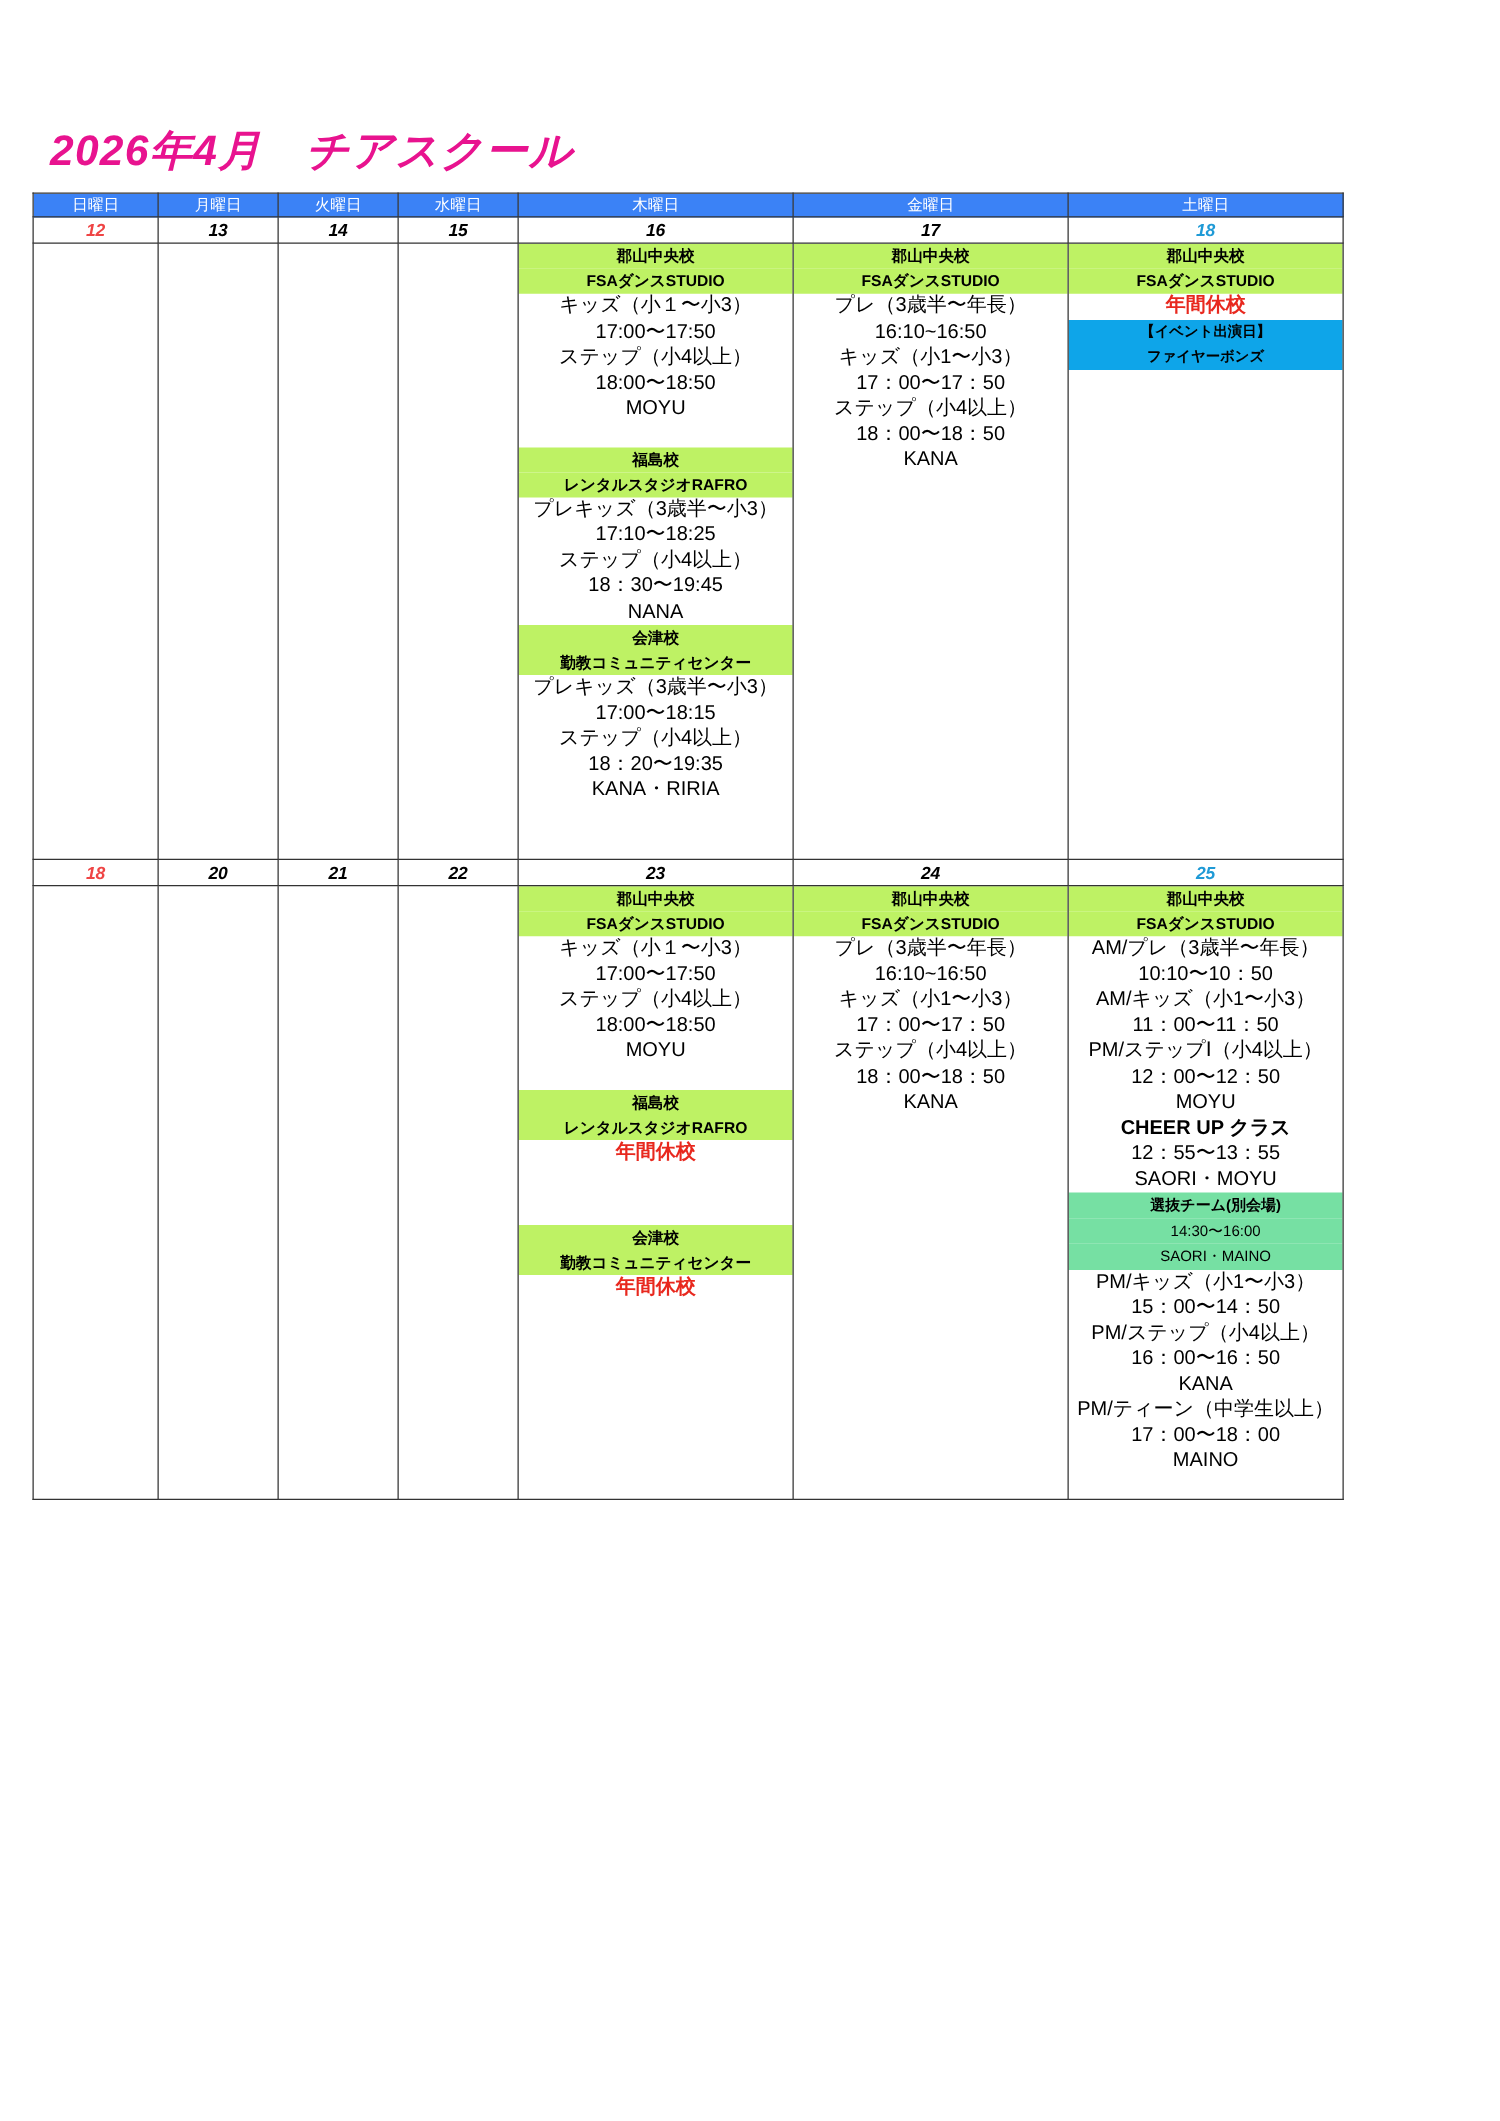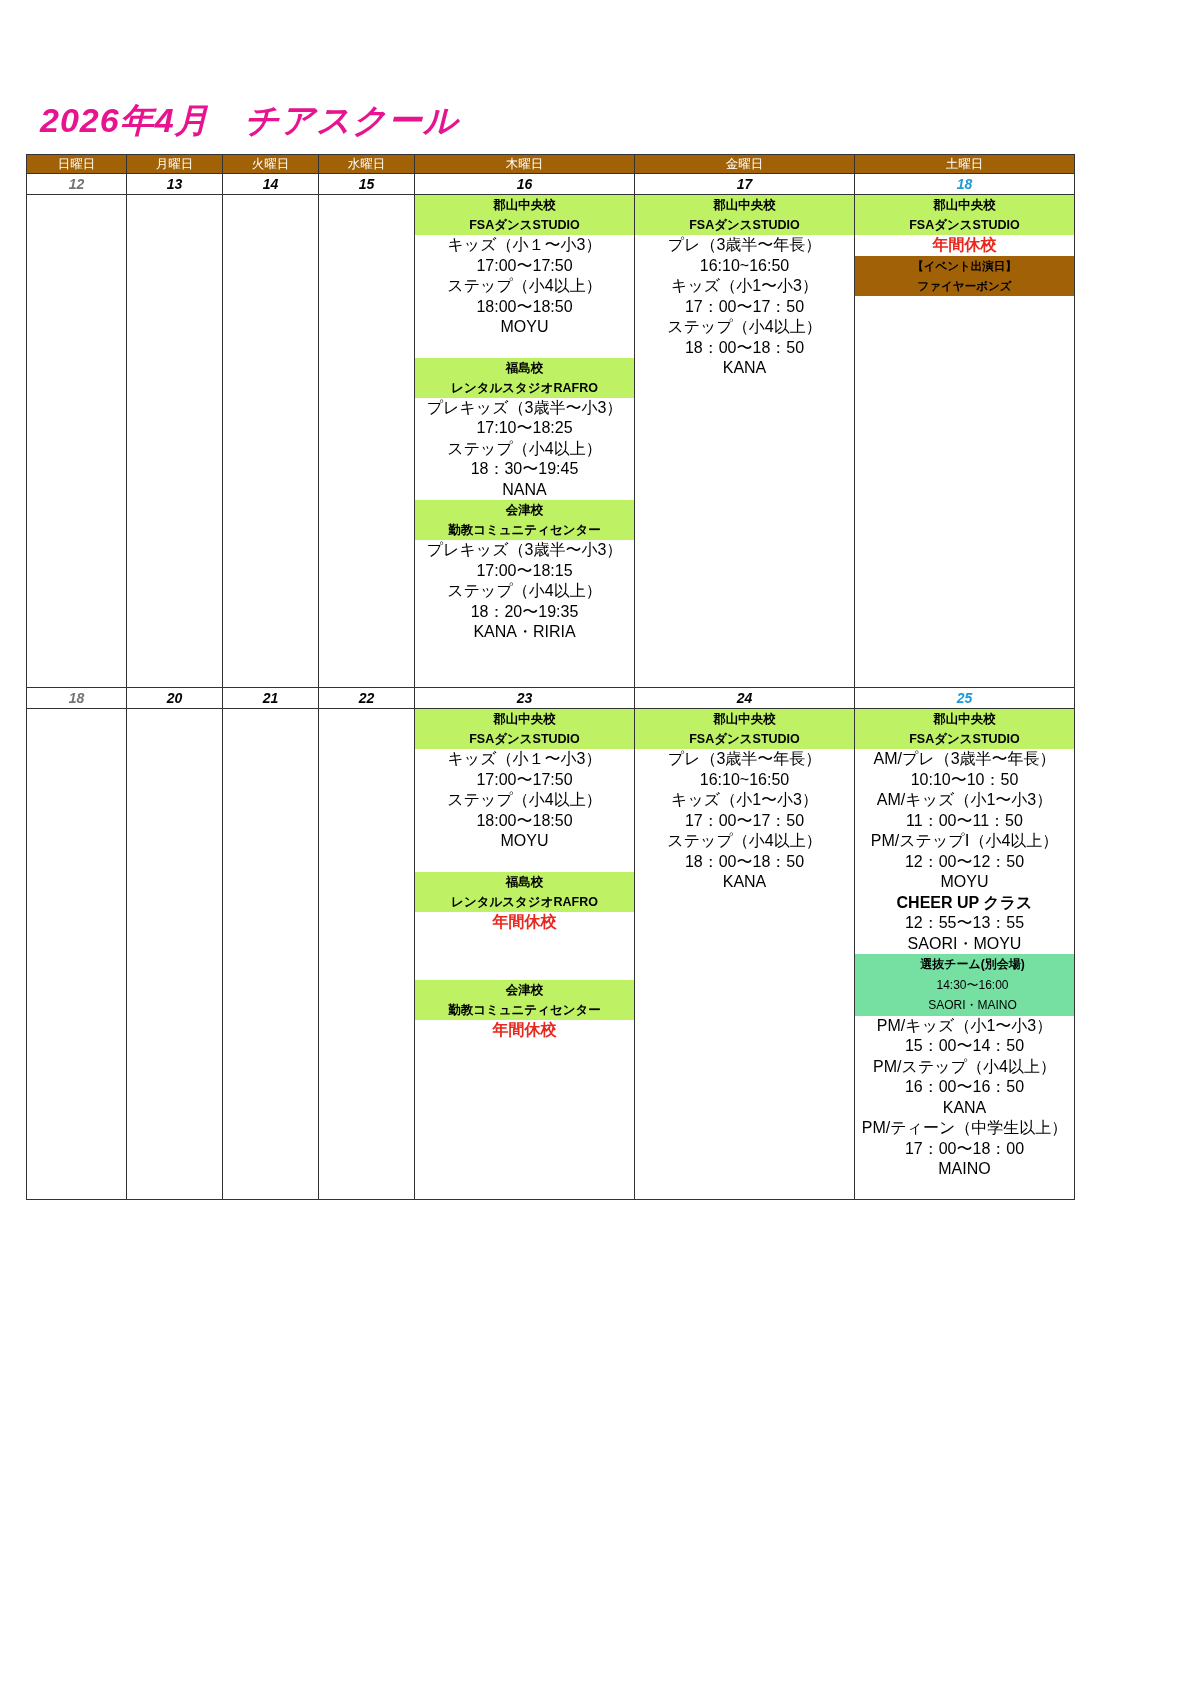--- a/index.html
+++ b/index.html
@@ -38,38 +38,38 @@
     width: 1048px;
     border-collapse: collapse;
     table-layout: fixed;
   }
   table.cal th, table.cal td {
     border: 1px solid #333;
     padding: 0;
     vertical-align: top;
   }
   thead th {
-    background: #a16207;
+    background: #3b82f6;
     color: #ffffff;
     font-size: 12.5px;
     font-weight: normal;
     height: 18px;
     line-height: 18px;
     text-align: center;
     border: 1px solid #333;
   }
   .daynum {
     text-align: center;
     font-size: 14px;
     font-style: italic;
     font-weight: bold;
     height: 20px;
     line-height: 20px;
   }
-  .dn-sun { color: #737373; }
+  .dn-sun { color: #ef4444; }
   .dn-sat { color: #1f9ad6; }
   .dn-wk  { color: #000000; }
   tr.daterow td {
     border-bottom: 1px solid #333;
   }
   tr.contentrow td {
     height: 492px;
     border-top: none;
   }
   tr.contentrow2 td {
@@ -94,21 +94,21 @@
     line-height: 20.5px;
     color: #000;
     white-space: nowrap;
   }
   .line.red {
     color: #e8281e;
     font-weight: bold;
     text-align: center;
   }
   .pinkband {
-    background: #a16207;
+    background: #0ea5e9;
     text-align: center;
     font-size: 11.5px;
     font-weight: bold;
     line-height: 20px;
   }
   .greenband {
     background: #76e0a3;
     text-align: center;
     font-size: 12px;
     line-height: 20.5px;

